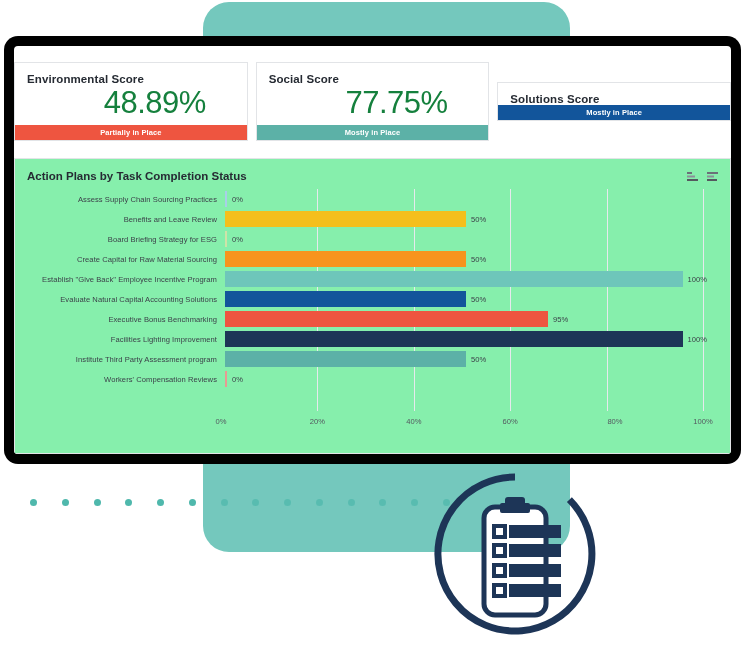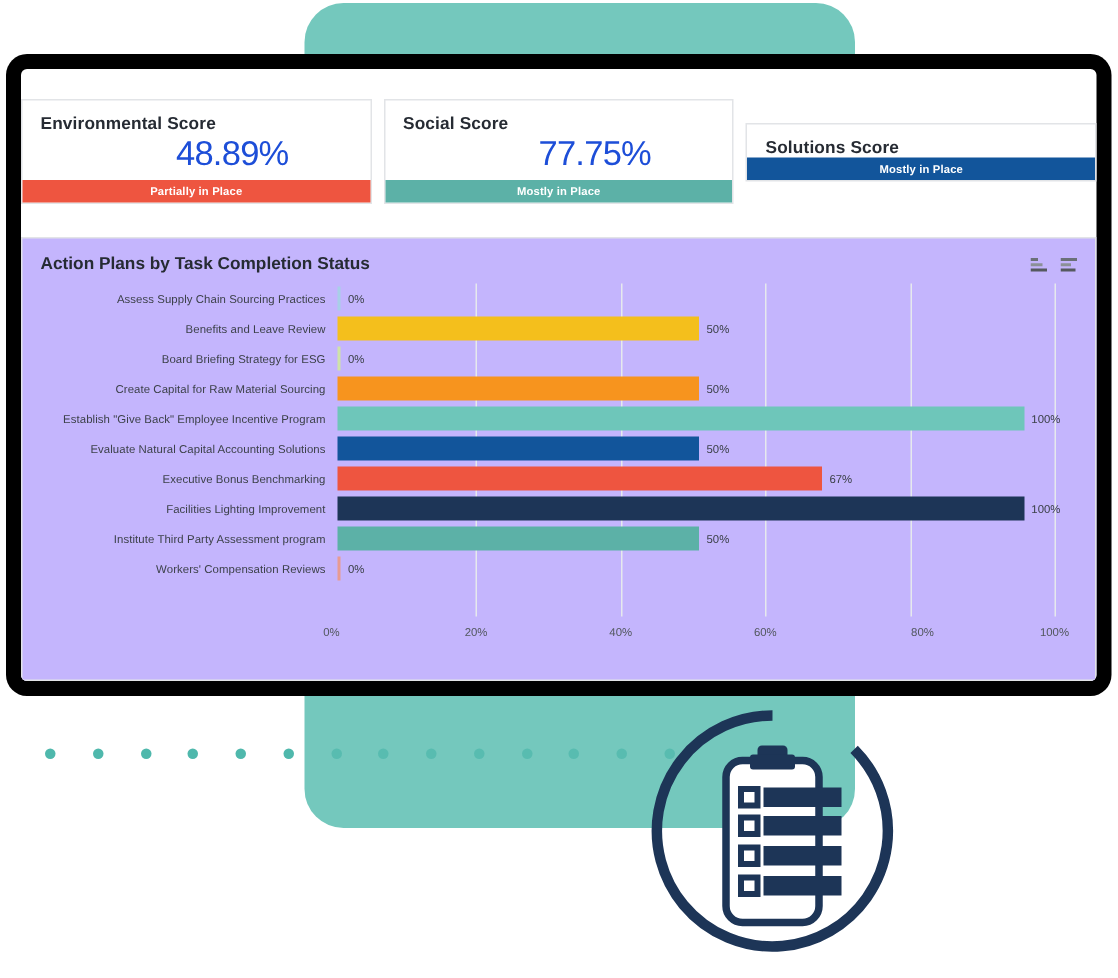--- a/index.html
+++ b/index.html
@@ -74,22 +74,22 @@
     font-weight: bold;
     color: #262b33;
     padding: 10px 0 0 12px;
     letter-spacing: .1px;
   }
   .score-card-value {
     flex: 1 1 auto;
     display: flex;
     align-items: center;
     justify-content: center;
-    font-size: 23px;
-    color: #1d4ed8;
+    font-size: 31px;
+    color: #15803d;
     letter-spacing: -.5px;
     padding-bottom: 4px;
     padding-left: 48px;
   }
   .score-card-band {
     height: 15px;
     line-height: 15px;
     text-align: center;
     font-size: 7.5px;
     font-weight: bold;
@@ -97,21 +97,21 @@
     letter-spacing: .1px;
   }
 
   
   .chart-panel {
     position: absolute;
     left: 0px;
     top: 112px;
     width: 717px;
     height: 296px;
-    background: #c4b5fd;
+    background: #86efac;
     border: 1px solid #e2e4e7;
   }
   .chart-header {
     height: 28px;
     display: flex;
     align-items: center;
     justify-content: space-between;
     padding: 6px 12px 0 12px;
   }
   .chart-title {
@@ -328,21 +328,21 @@
               <div class="cat-label">Evaluate Natural Capital Accounting Solutions</div>
               <div class="bar-track">
                 <div class="bar" style="background: rgb(18, 85, 155); width: 241px;"></div>
                 <div class="bar-value">50%</div>
               </div>
             </div>
             <div class="bar-row">
               <div class="cat-label">Executive Bonus Benchmarking</div>
               <div class="bar-track">
                 <div class="bar" style="background: rgb(238, 85, 64); width: 322.94px;"></div>
-                <div class="bar-value">67%</div>
+                <div class="bar-value">95%</div>
               </div>
             </div>
             <div class="bar-row">
               <div class="cat-label">Facilities Lighting Improvement</div>
               <div class="bar-track">
                 <div class="bar" style="background: rgb(29, 53, 87); width: 482px;"></div>
                 <div class="bar-value">100%</div>
               </div>
             </div>
             <div class="bar-row">

